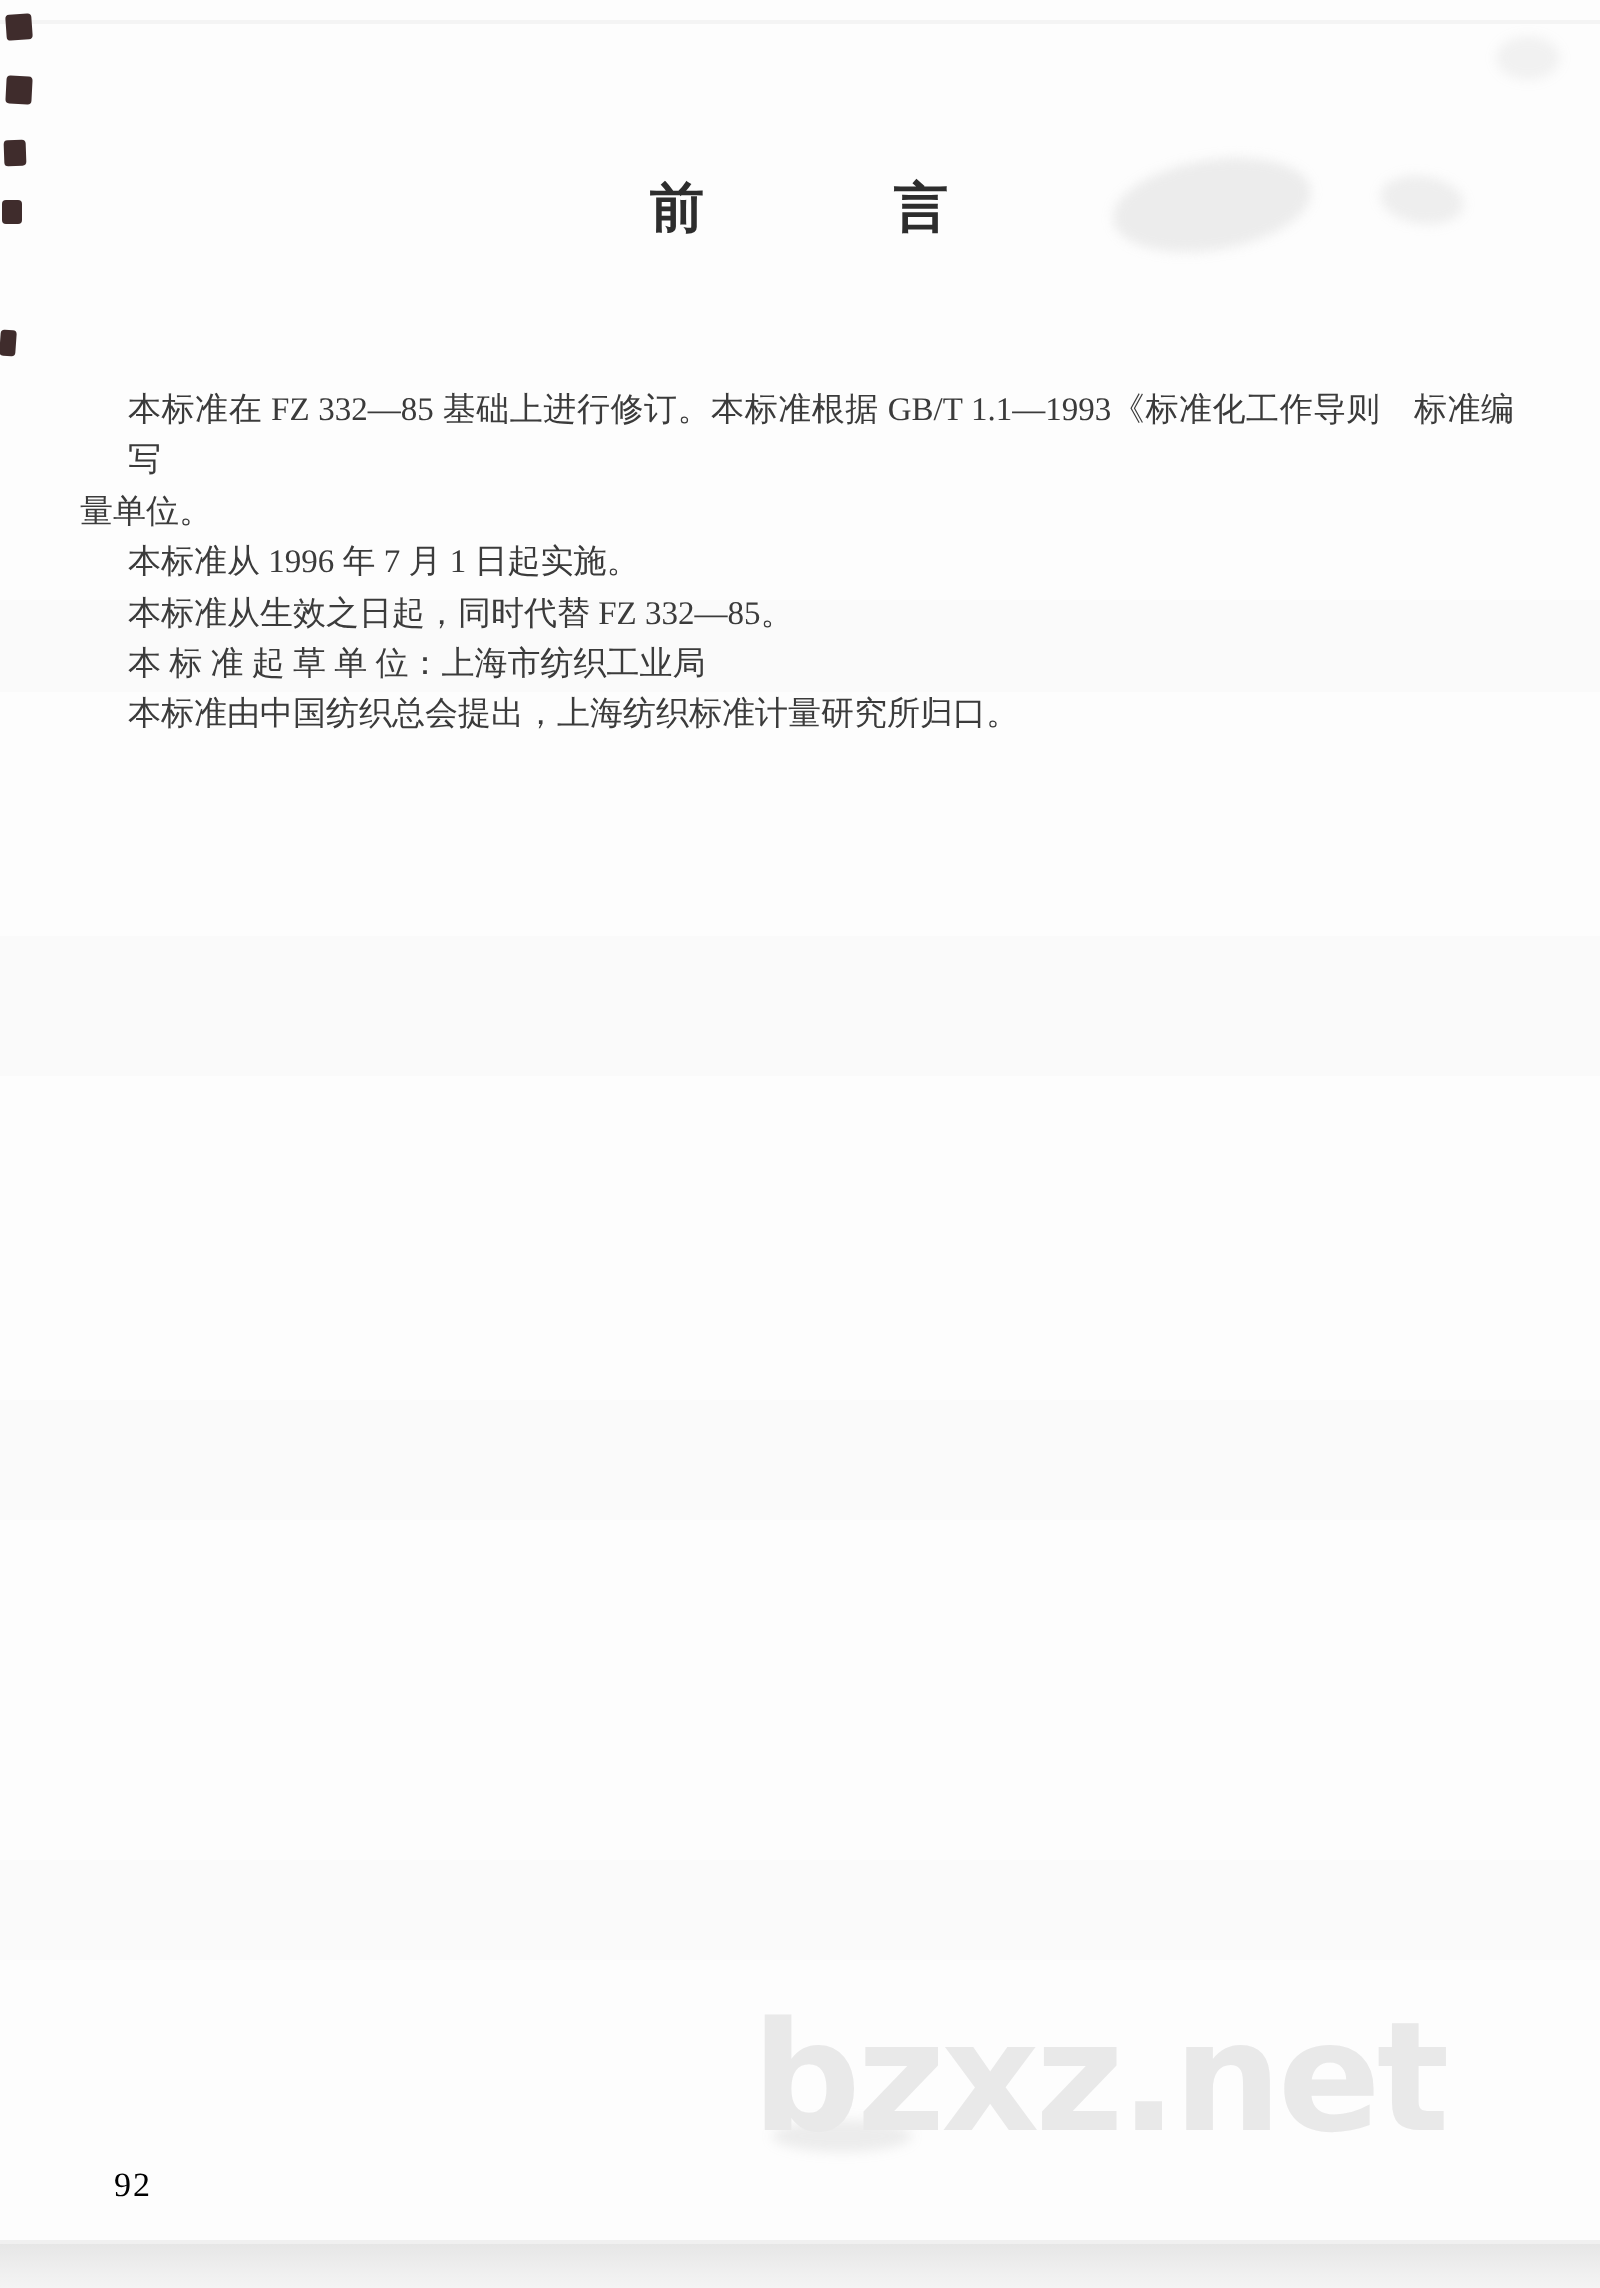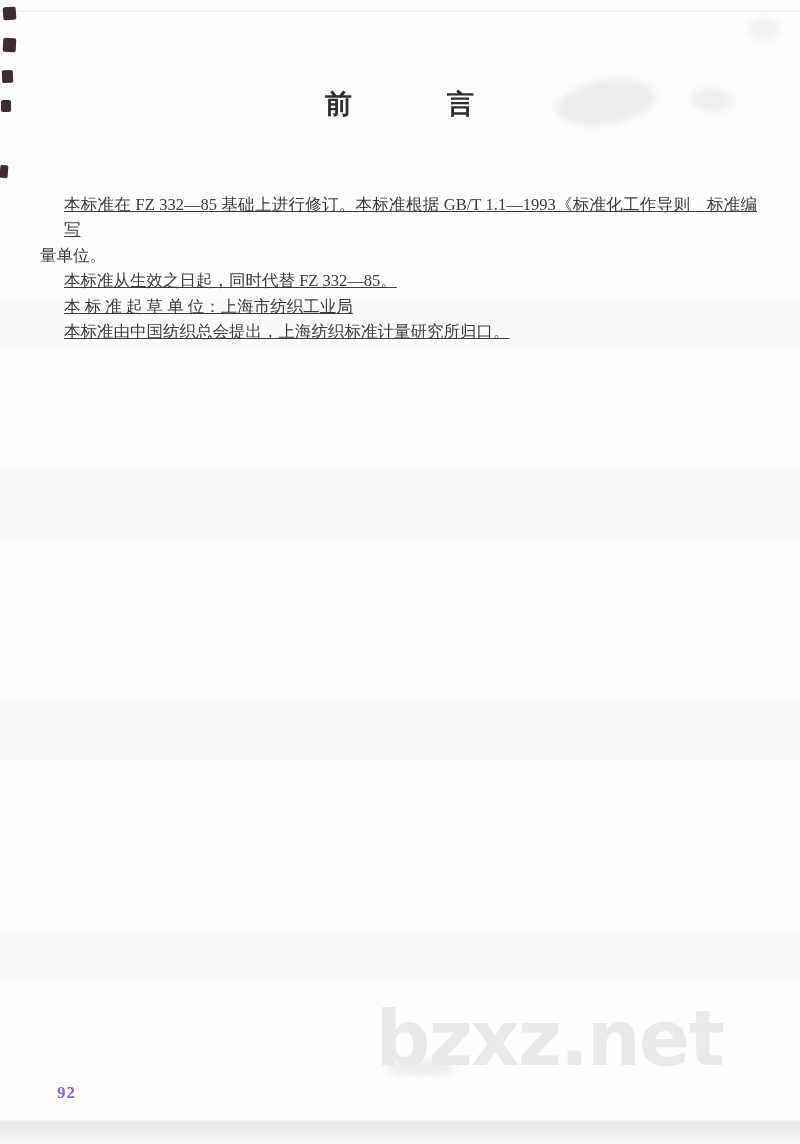--- a/index.html
+++ b/index.html
@@ -36,25 +36,25 @@
     display:flex;justify-content:center;gap:94px;
     font-size:27px;font-weight:600;color:#2d2d2d;letter-spacing:1px;
   }
   
   .body{
     position:absolute;top:192px;left:40px;width:717px;
     font-size:16.5px;line-height:25.4px;color:#3b3b3b;
   }
   .line{white-space:nowrap;}
   .line.full{text-align:justify;text-align-last:justify;white-space:normal;}
-  .line.indent{padding-left:24px;text-decoration:underline;}
+  .line.indent{padding-left:24px;}
   
   .page-number{
     position:absolute;left:57px;top:1083px;
-    font-size:17px;color:#8b5cf6;letter-spacing:1px;font-weight:bold;
+    font-size:17px;color:#000000;letter-spacing:1px;
   }
   .watermark{
     position:absolute;left:376px;top:994px;
     font-family:"DejaVu Sans", sans-serif;
     font-weight:bold;font-size:76px;letter-spacing:-2px;
     color:#e9e9e9;user-select:none;pointer-events:none;
   }
   .bottom-band{
     position:absolute;left:0;bottom:0;width:100%;height:22px;
     background:linear-gradient(180deg,#e6e6e6 0%,#efefef 60%,#f4f4f4 100%);
@@ -87,20 +87,21 @@
   <div class="smudge d"></div>
 
   <div class="title">
     <span>前</span>
     <span>言</span>
   </div>
 
   <div class="body">
     <div class="line full indent">本标准在 FZ 332—85 基础上进行修订。本标准根据 GB/T 1.1—1993《标准化工作导则　标准编写</div>
     <div class="line">量单位。</div>
+    <div class="line indent">本标准从 1996 年 7 月 1 日起实施。</div>
     <div class="line indent">本标准从生效之日起，同时代替 FZ 332—85。</div>
     <div class="line indent">本 标 准 起 草 单 位：上海市纺织工业局</div>
     <div class="line indent">本标准由中国纺织总会提出，上海纺织标准计量研究所归口。</div>
   </div>
 
   <div class="watermark">bzxz.net</div>
 
   <div class="page-number">92</div>
 
   <div class="bottom-band-edge"></div>

